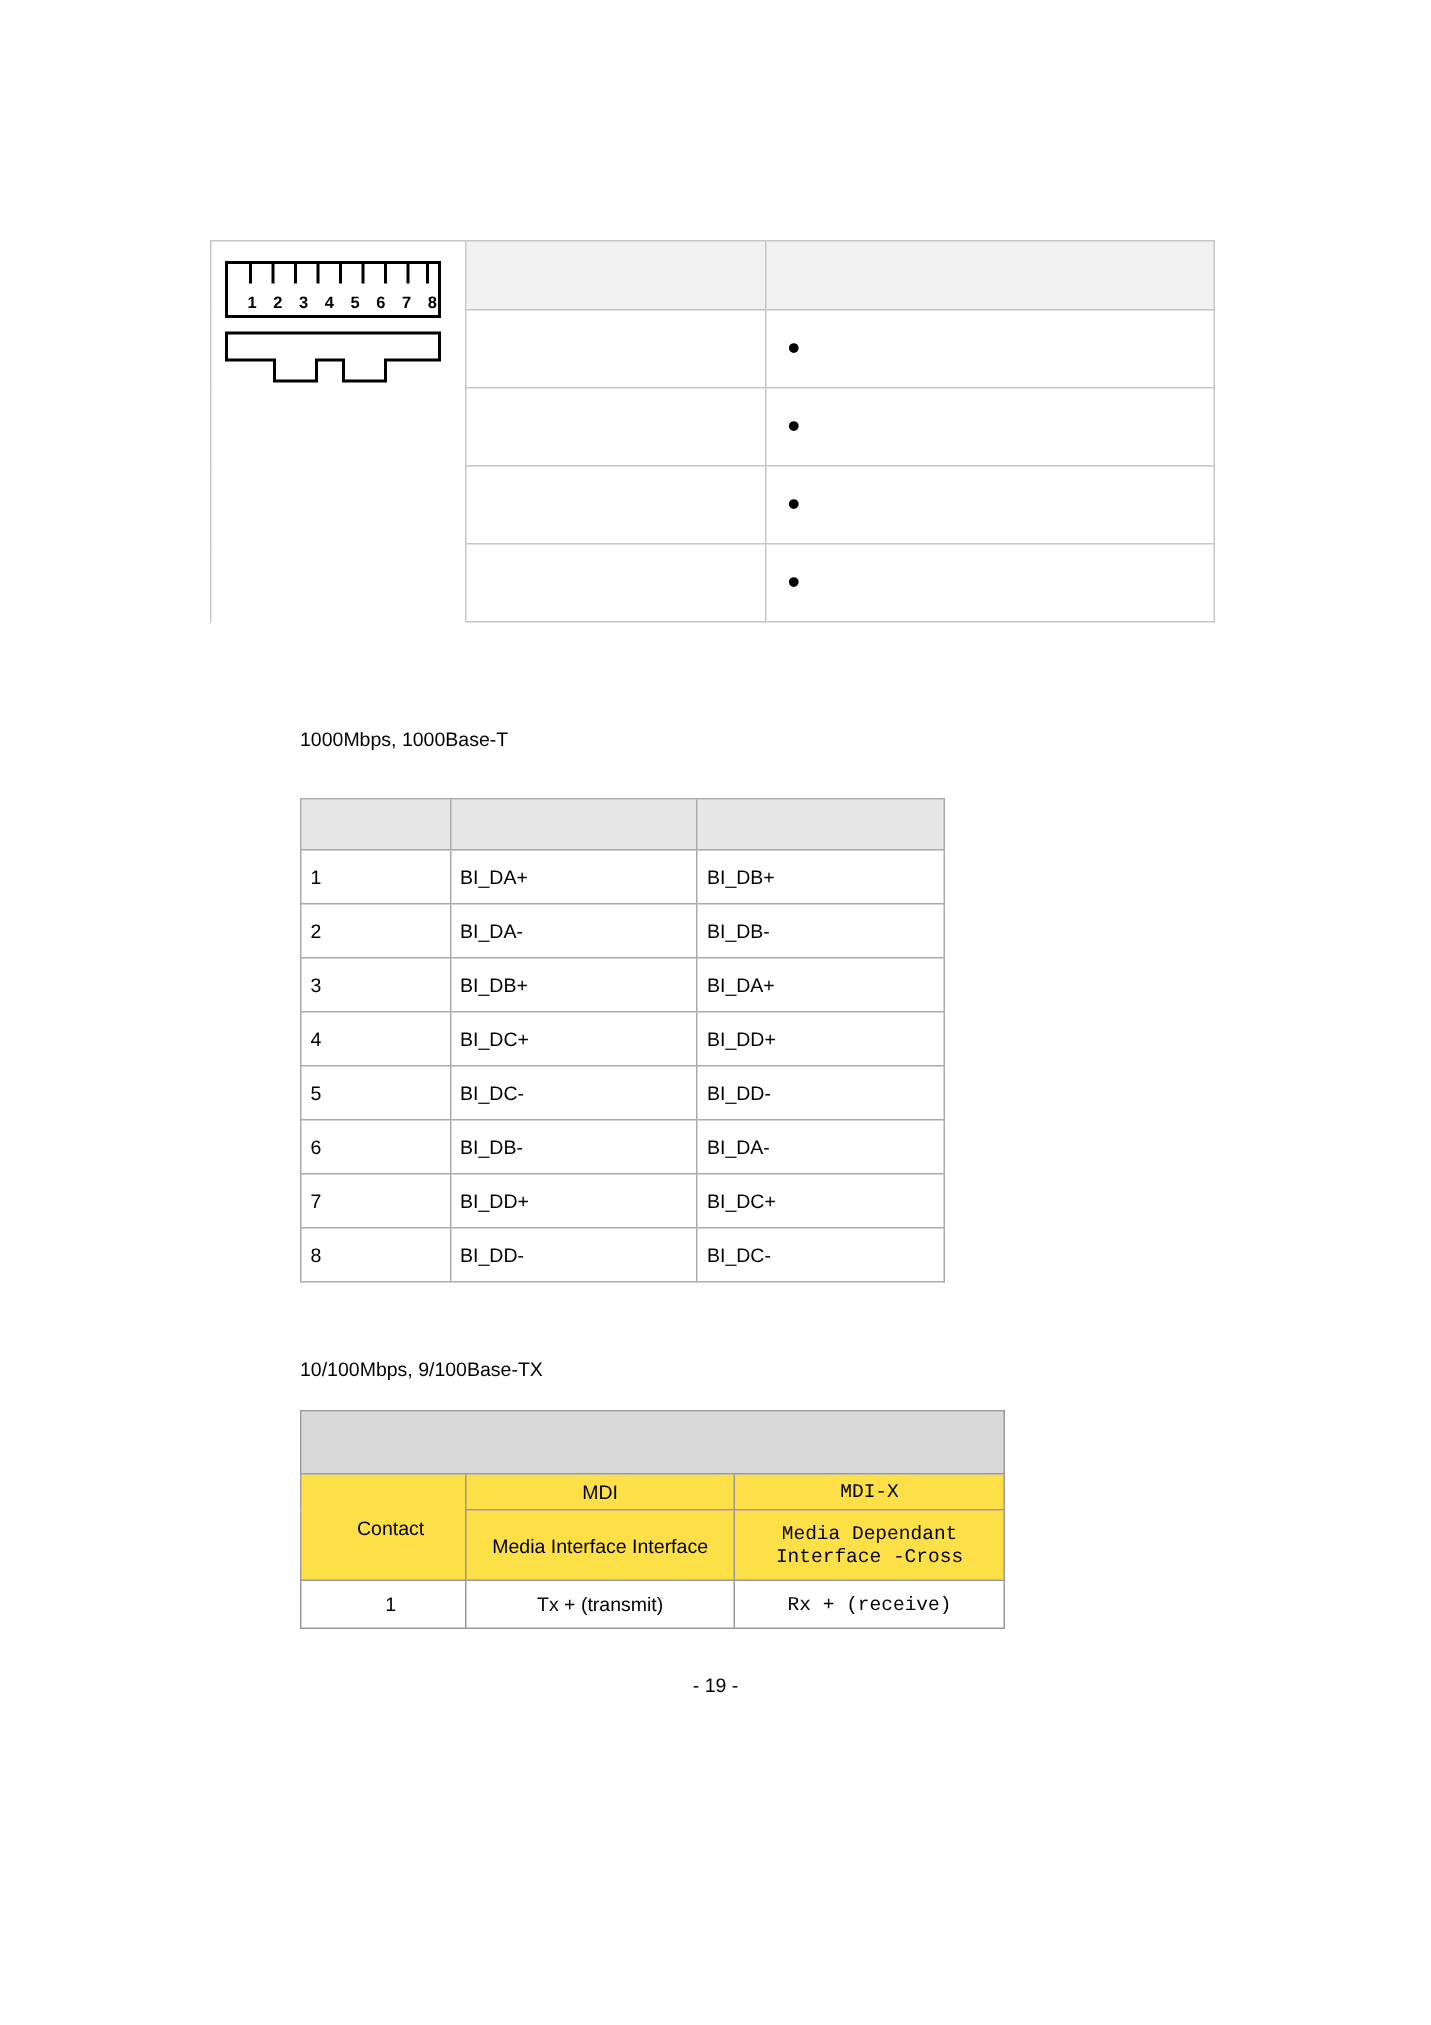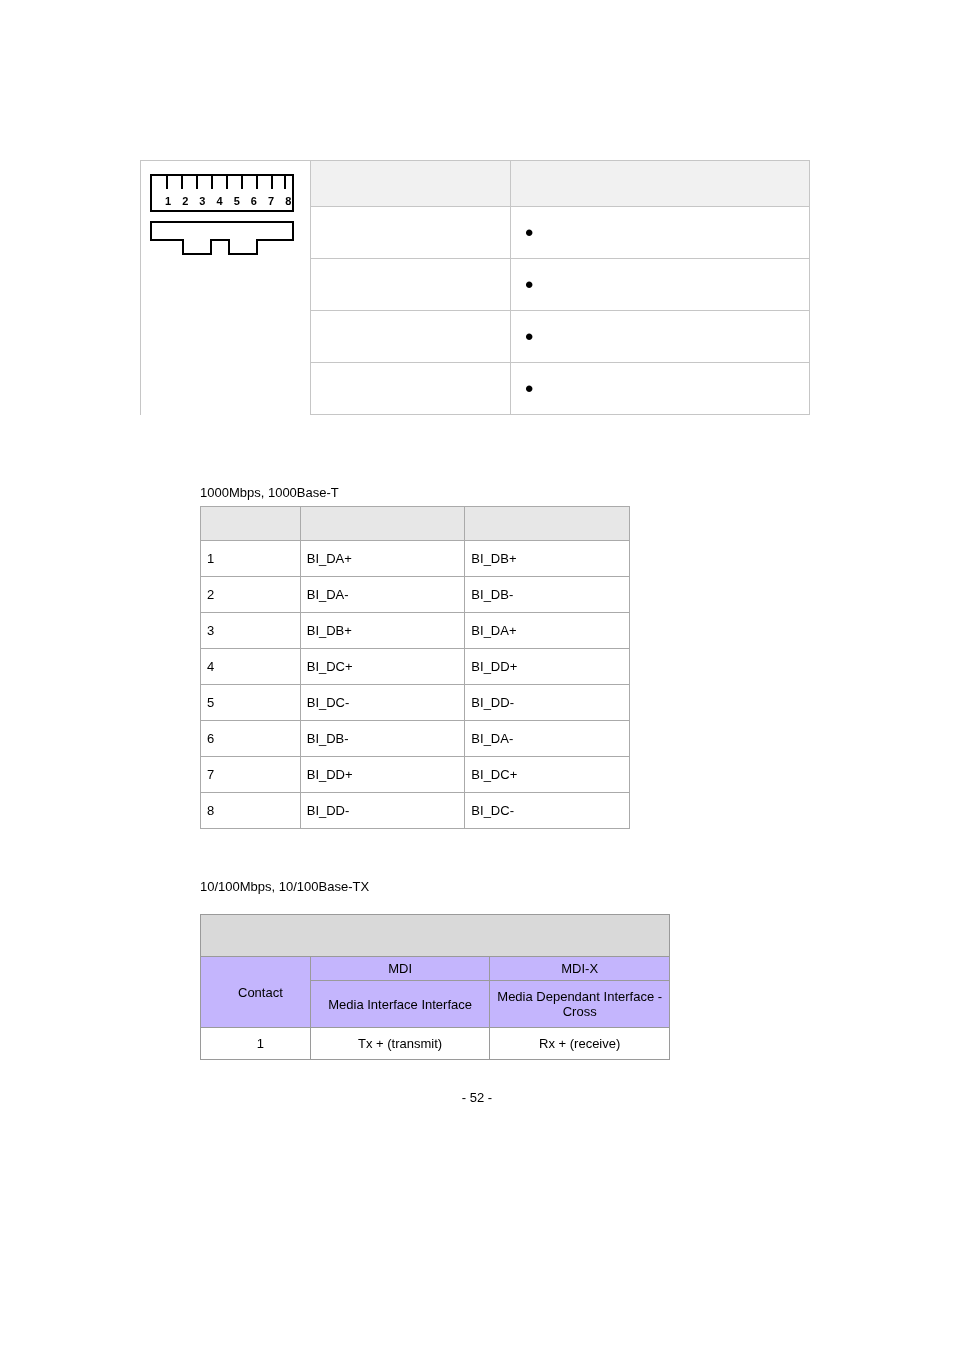--- a/index.html
+++ b/index.html
@@ -50,21 +50,21 @@
       display: inline-block;
       margin-left: 4px;
       vertical-align: middle;
     }
     .connector-diag {
       width: 150px;
       padding: 4px 0;
     }
     .heading-small {
       font-size: 13px;
-      margin: 0 0 6px 60px;
+      margin: 0 0 32px 60px;
     }
     .table2 {
       width: 430px;
       border-collapse: collapse;
       margin: 0 0 50px 60px;
     }
     .table2 th, .table2 td {
       border: 1px solid #aaa;
       padding: 10px 6px;
       text-align: left;
@@ -98,29 +98,29 @@
       padding: 8px 6px;
       text-align: center;
       font-weight: normal;
       font-size: 13px;
     }
     .table3 th.top {
       background: #d9d9d9;
       height: 42px;
     }
     .table3 th.sub, .table3 td.label {
-      background: #c4b5fd;
+      background: #fde047;
     }
     .table3 td.label-top {
       height: 22px;
       padding: 4px;
     }
     .table3 .w1 { width: 110px; padding-left: 16px; }
     .table3 .w2 { width: 180px; }
-    .table3 .w3 { width: 180px; }
+    .table3 .w3 { width: 180px; font-family: Liberation Mono, monospace; }
     .footer {
       text-align: center;
       font-size: 13px;
       margin-top: 10px;
     }
     .rj45-top {
       stroke: #000;
       stroke-width: 2;
       fill: none;
     }
@@ -228,21 +228,21 @@
         <td class="c3">BI_DC+</td>
       </tr>
   <tr>
         <td class="c1">8</td>
         <td class="c2">BI_DD-</td>
         <td class="c3">BI_DC-</td>
       </tr>
 </tbody>
   </table>
 
-<p class="heading3" style="margin-left:60px;">10/100Mbps, 10/100Base-TX</p>
+<p class="heading3" style="margin-left:60px;">10/100Mbps, 9/100Base-TX</p>
 <table class="table3">
   <tbody>
       <tr>
     <th class="top" colspan="3"></th>
   </tr>
   <tr>
     <td class="label w1" rowspan="2">Contact</td>
     <td class="label w2 label-top">MDI</td>
     <td class="label w3 label-top">MDI-X</td>
   </tr>
@@ -251,13 +251,13 @@
     <td class="label w3">Media Dependant Interface -Cross</td>
   </tr>
   <tr>
     <td class="w1">1</td>
     <td class="w2">Tx + (transmit)</td>
     <td class="w3">Rx + (receive)</td>
   </tr>
 </tbody>
   </table>
 
-<p class="footer">- 52 -</p>
+<p class="footer">- 19 -</p>
 
 </body></html>

